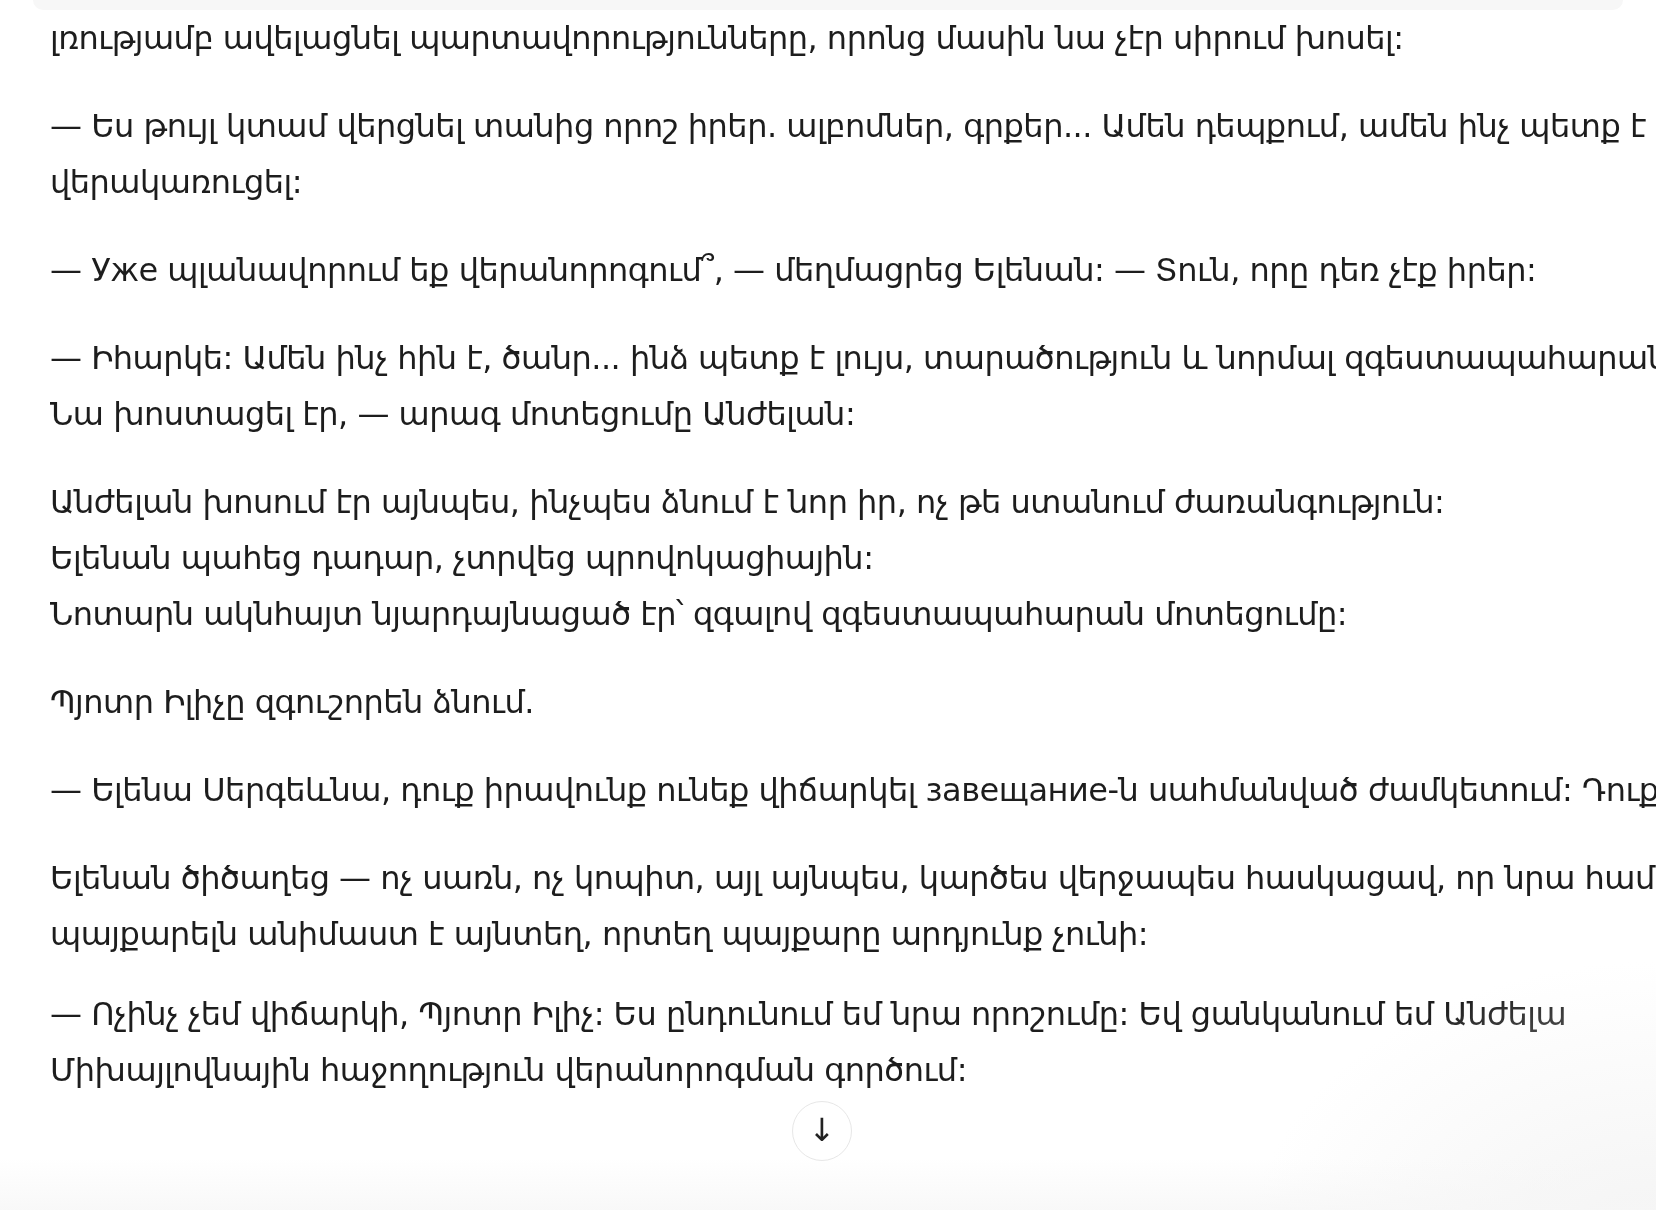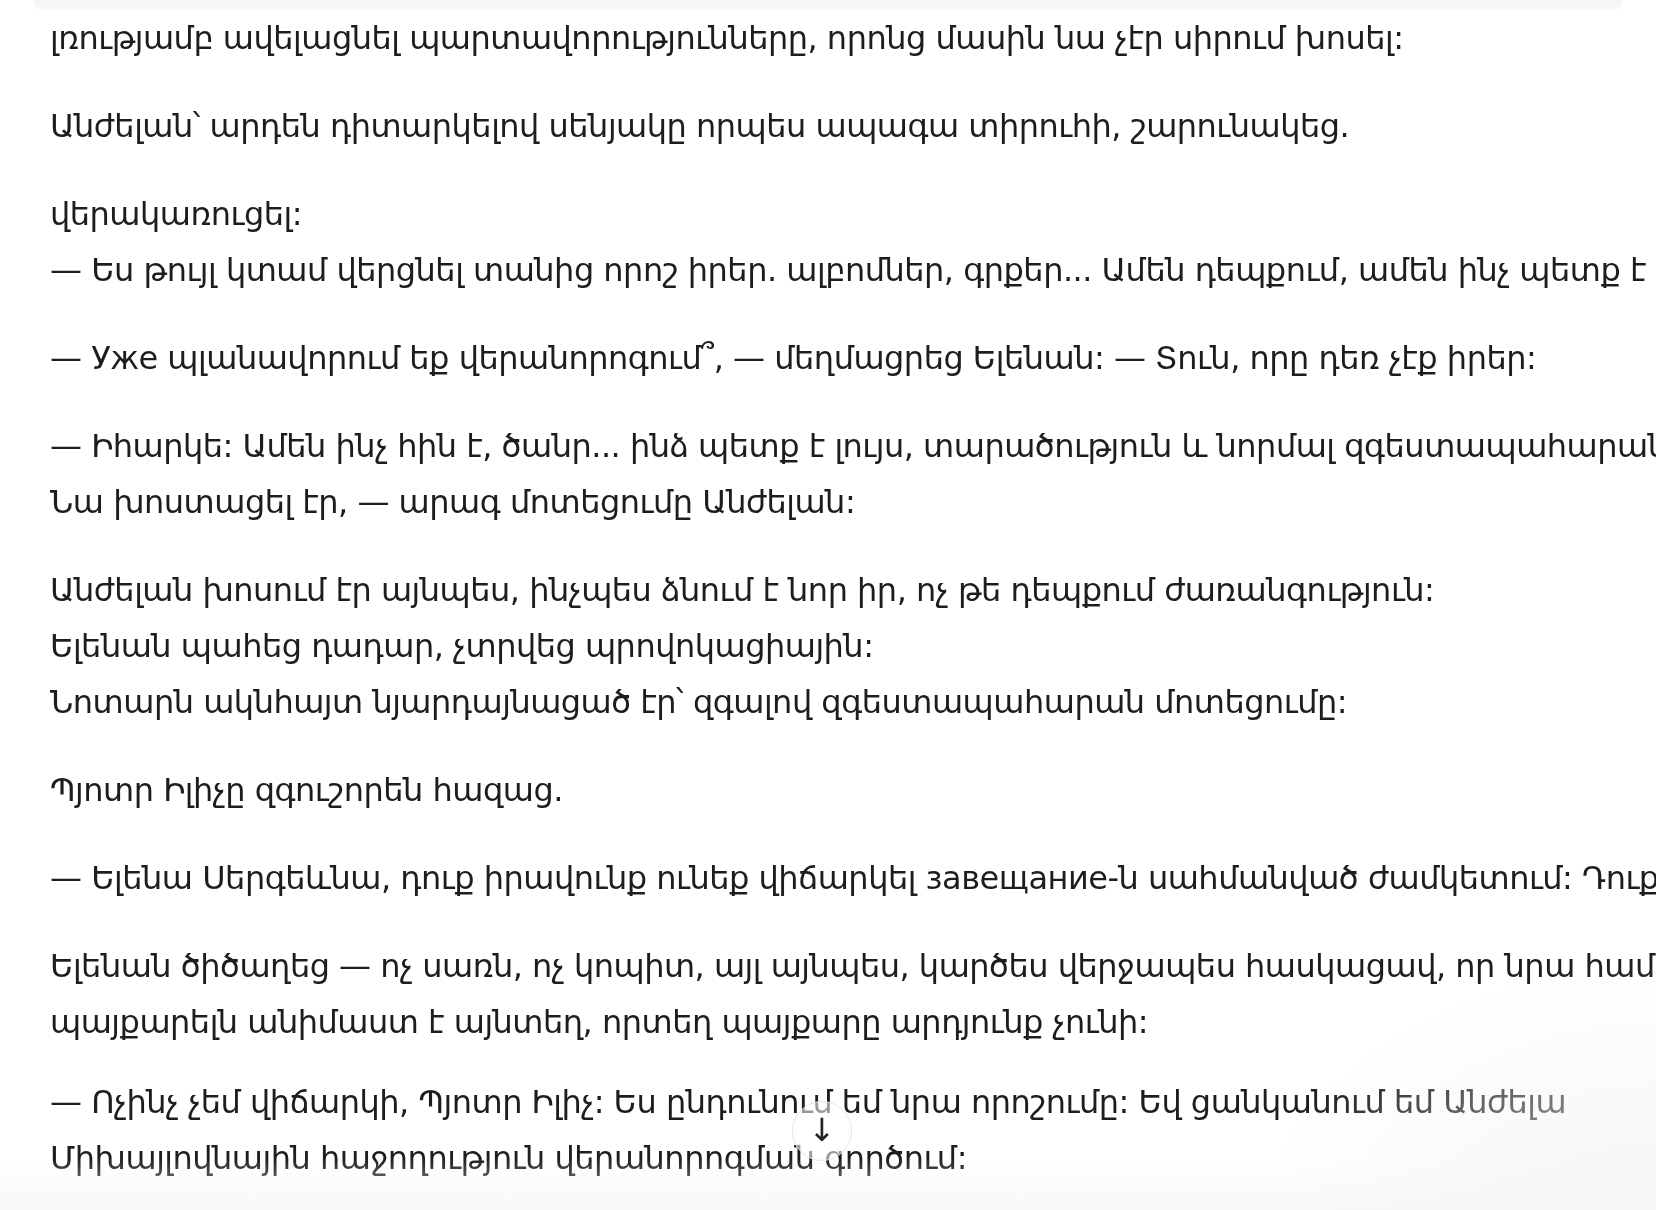--- a/index.html
+++ b/index.html
@@ -89,40 +89,37 @@
 </head>
 <body>
 
 <div class="top-band"></div>
 
 <div class="text-content" id="text-content">
     <div class="para">
       <div class="line">լռությամբ ավելացնել պարտավորությունները, որոնց մասին նա չէր սիրում խոսել:</div>
     </div>
     <div class="para">
-      <div class="line">Անժելան՝ արդեն դիտարկելով սենյակը որպես ապագա տիրուհի, շարունակեց.</div>
-    </div>
-    <div class="para">
+      <div class="line">— Ես թույլ կտամ վերցնել տանից որոշ իրեր. ալբոմներ, գրքեր... Ամեն դեպքում, ամեն ինչ պետք է</div>
       <div class="line">վերակառուցել:</div>
-      <div class="line">— Ես թույլ կտամ վերցնել տանից որոշ իրեր. ալբոմներ, գրքեր... Ամեն դեպքում, ամեն ինչ պետք է</div>
     </div>
     <div class="para">
       <div class="line">— Уже պլանավորում եք վերանորոգում՞, — մեղմացրեց Ելենան: — Տուն, որը դեռ չէք իրեր:</div>
     </div>
     <div class="para">
       <div class="line">— Իհարկե: Ամեն ինչ հին է, ծանր... ինձ պետք է լույս, տարածություն և նորմալ զգեստապահարան:</div>
       <div class="line">Նա խոստացել էր, — արագ մոտեցումը Անժելան:</div>
     </div>
     <div class="para">
-      <div class="line">Անժելան խոսում էր այնպես, ինչպես ձնում է նոր իր, ոչ թե դեպքում ժառանգություն:</div>
+      <div class="line">Անժելան խոսում էր այնպես, ինչպես ձնում է նոր իր, ոչ թե ստանում ժառանգություն:</div>
       <div class="line">Ելենան պահեց դադար, չտրվեց պրովոկացիային:</div>
       <div class="line">Նոտարն ակնհայտ նյարդայնացած էր՝ զգալով զգեստապահարան մոտեցումը:</div>
     </div>
     <div class="para">
-      <div class="line">Պյոտր Իլիչը զգուշորեն հազաց.</div>
+      <div class="line">Պյոտր Իլիչը զգուշորեն ձնում.</div>
     </div>
     <div class="para">
       <div class="line">— Ելենա Սերգեևնա, դուք իրավունք ունեք վիճարկել завещание-ն սահմանված ժամկետում: Դուք</div>
     </div>
     <div class="para">
       <div class="line">Ելենան ծիծաղեց — ոչ սառն, ոչ կոպիտ, այլ այնպես, կարծես վերջապես հասկացավ, որ նրա համար</div>
       <div class="line">պայքարելն անիմաստ է այնտեղ, որտեղ պայքարը արդյունք չունի:</div>
     </div>
     <div class="para last">
       <div class="line">— Ոչինչ չեմ վիճարկի, Պյոտր Իլիչ: Ես ընդունում եմ նրա որոշումը: Եվ ցանկանում եմ Անժելա</div>

